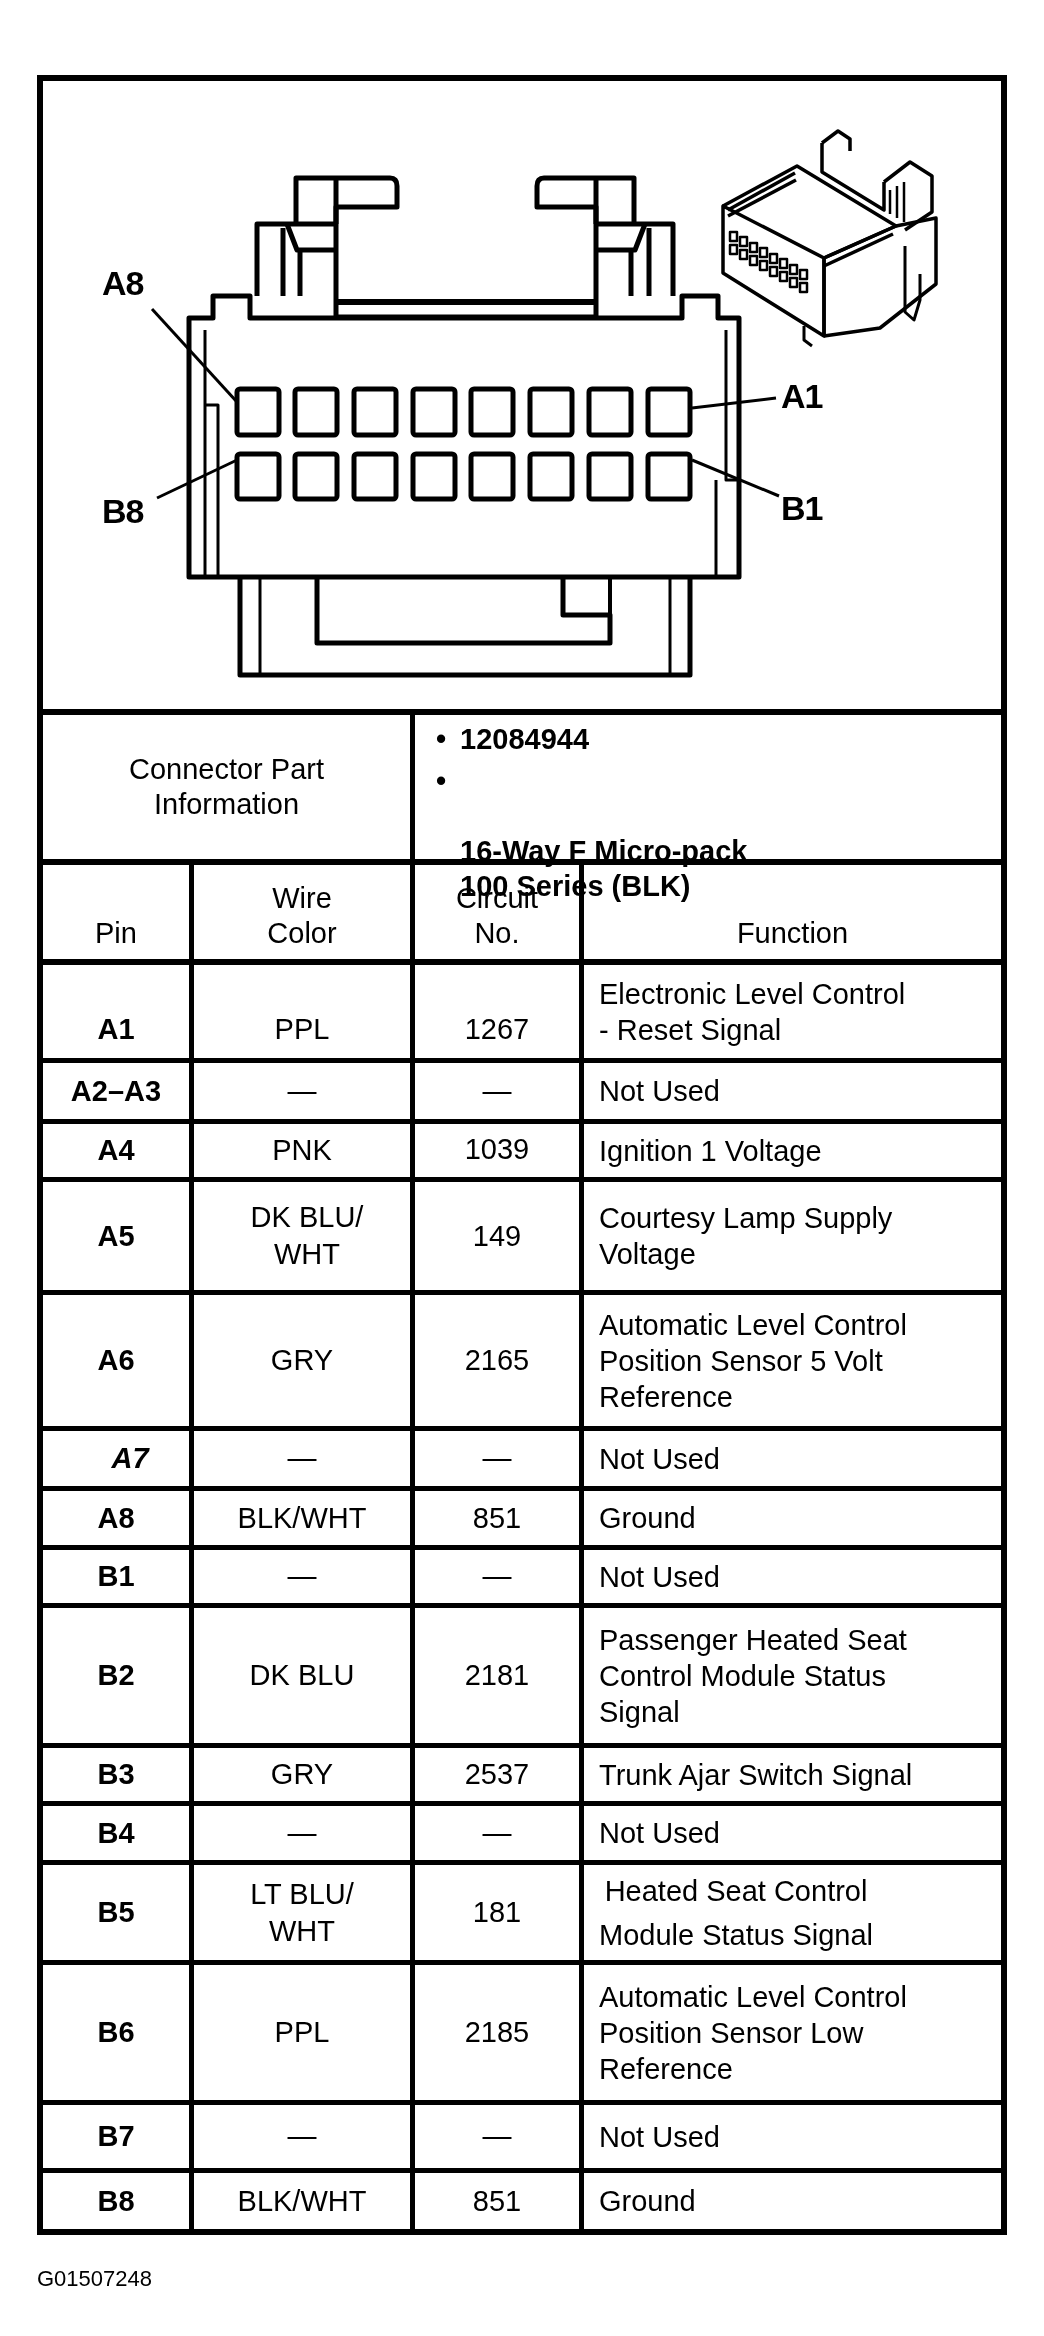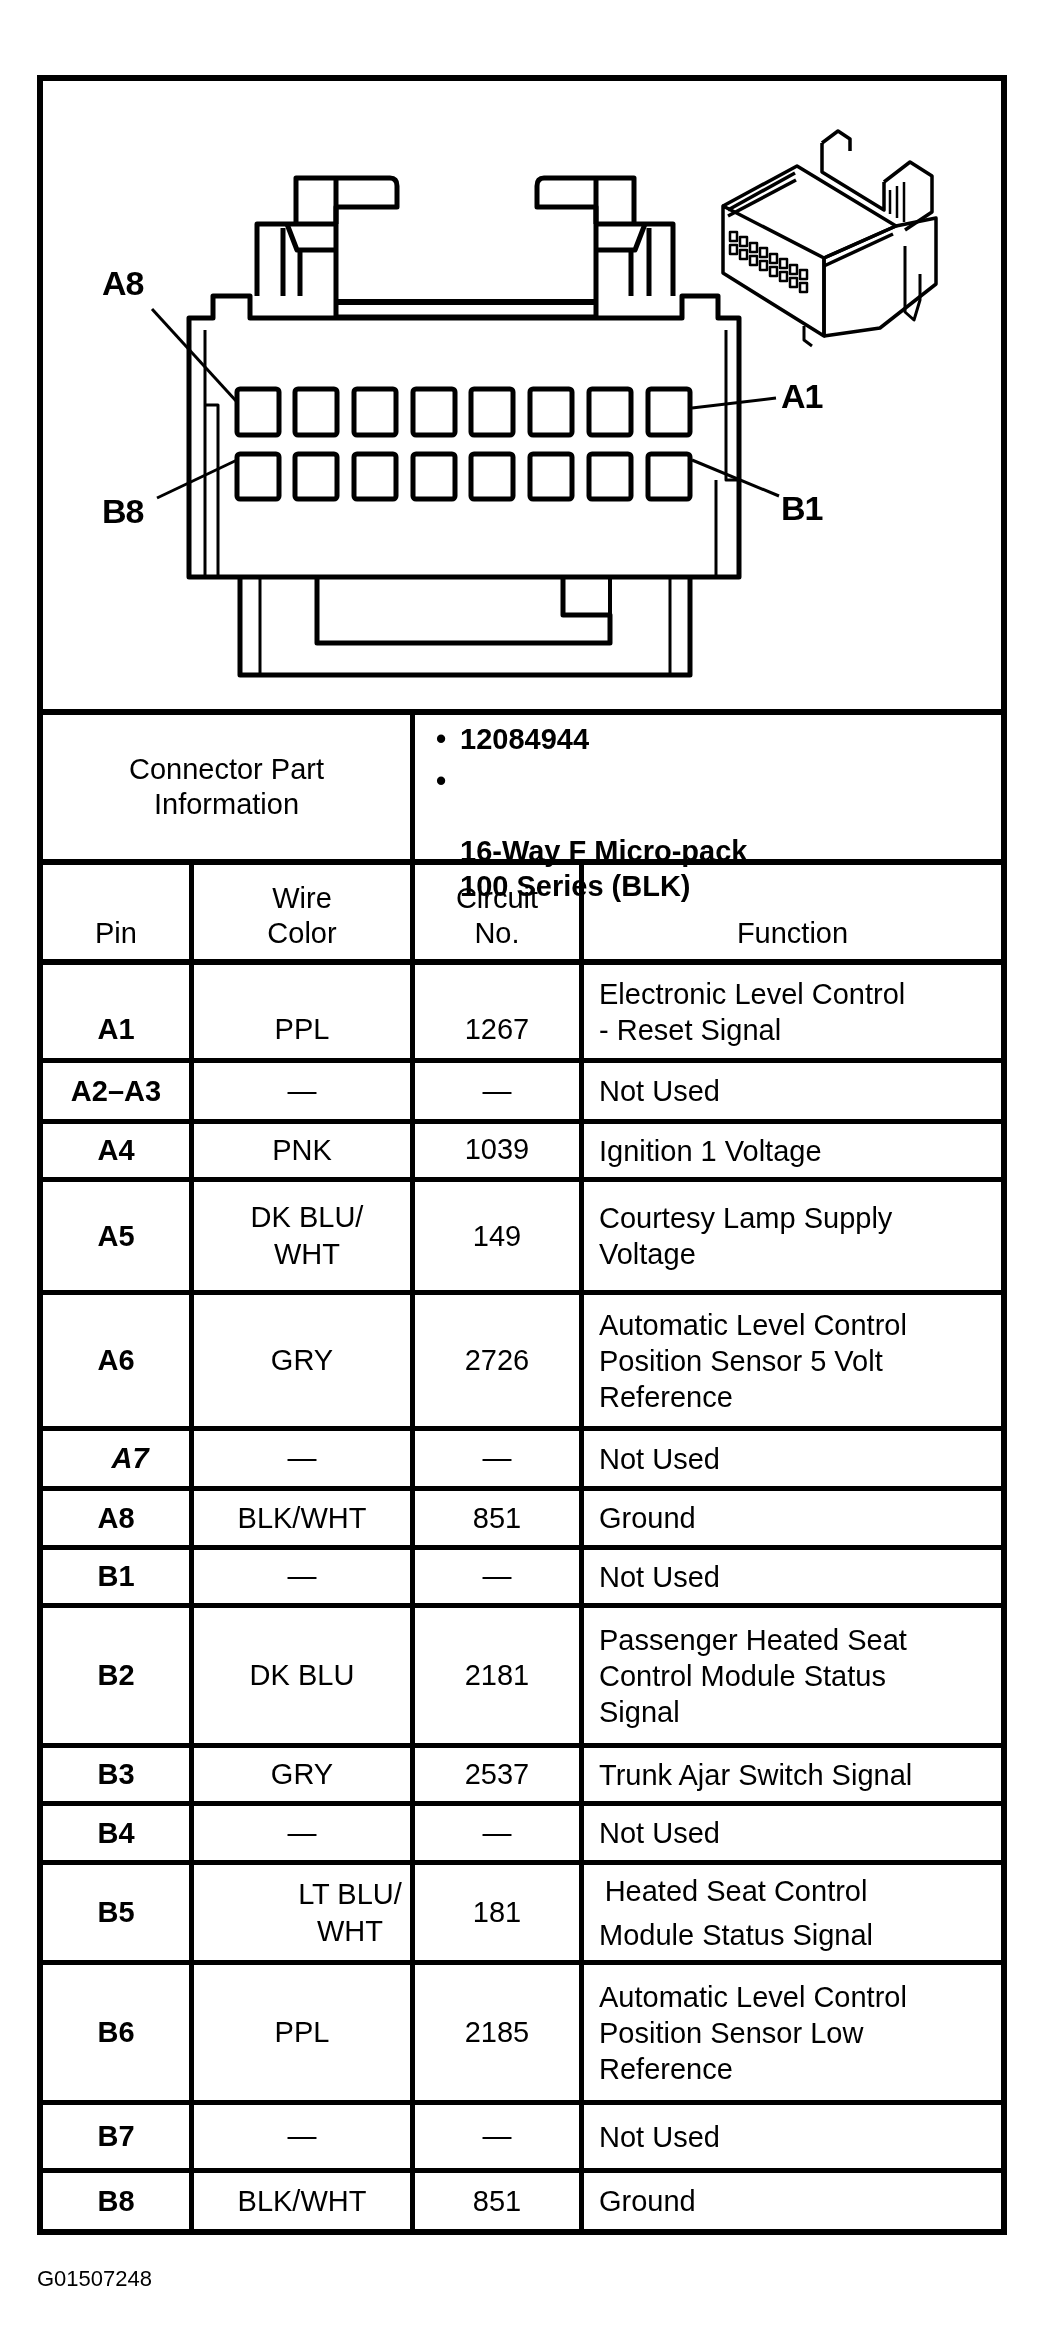--- a/index.html
+++ b/index.html
@@ -204,21 +204,21 @@
       <div class="cell c-center bold v-mid" style="left: 43px; top: 1182px; width: 146px; height: 108px;">A5</div>
       <div class="cell c-center wrap v-mid" style="left: 194px; top: 1182px; width: 216px; height: 108px; padding-left: 10px;">DK BLU/
 WHT</div>
       <div class="cell c-center v-mid" style="left: 415px; top: 1182px; width: 164px; height: 108px;">149</div>
       <div class="cell c-left wrap v-mid" style="left: 584px; top: 1182px; width: 417px; height: 108px; line-height: 36px;">Courtesy Lamp Supply
 Voltage</div>
     </div>
     <div>
       <div class="cell c-center bold v-mid" style="left: 43px; top: 1295px; width: 146px; height: 131px;">A6</div>
       <div class="cell c-center wrap v-mid" style="left: 194px; top: 1295px; width: 216px; height: 131px;">GRY</div>
-      <div class="cell c-center v-mid" style="left: 415px; top: 1295px; width: 164px; height: 131px;">2726</div>
+      <div class="cell c-center v-mid" style="left: 415px; top: 1295px; width: 164px; height: 131px;">2165</div>
       <div class="cell c-left wrap v-mid" style="left: 584px; top: 1295px; width: 417px; height: 131px; line-height: 36px;">Automatic Level Control
 Position Sensor 5 Volt
 Reference</div>
     </div>
     <div>
       <div class="cell c-center bold v-mid" style="left: 57px; top: 1431px; width: 146px; height: 55px; font-style: italic;">A7</div>
       <div class="cell c-center wrap v-mid" style="left: 194px; top: 1431px; width: 216px; height: 55px;">—</div>
       <div class="cell c-center v-mid" style="left: 415px; top: 1431px; width: 164px; height: 55px;">—</div>
       <div class="cell c-left wrap v-mid" style="left: 584px; top: 1431px; width: 417px; height: 55px; line-height: 36px;">Not Used</div>
     </div>
@@ -249,21 +249,21 @@
       <div class="cell c-left wrap v-mid" style="left: 584px; top: 1748px; width: 417px; height: 53px; line-height: 36px;">Trunk Ajar Switch Signal</div>
     </div>
     <div>
       <div class="cell c-center bold v-mid" style="left: 43px; top: 1806px; width: 146px; height: 54px;">B4</div>
       <div class="cell c-center wrap v-mid" style="left: 194px; top: 1806px; width: 216px; height: 54px;">—</div>
       <div class="cell c-center v-mid" style="left: 415px; top: 1806px; width: 164px; height: 54px;">—</div>
       <div class="cell c-left wrap v-mid" style="left: 584px; top: 1806px; width: 417px; height: 54px; line-height: 36px;">Not Used</div>
     </div>
     <div>
       <div class="cell c-center bold v-mid" style="left: 43px; top: 1865px; width: 146px; height: 95px;">B5</div>
-      <div class="cell c-center wrap v-mid" style="left: 194px; top: 1865px; width: 216px; height: 95px; margin-left: 48px;">LT BLU/
+      <div class="cell c-center wrap v-mid" style="left: 194px; top: 1865px; width: 216px; height: 95px;">LT BLU/
 WHT</div>
       <div class="cell c-center v-mid" style="left: 415px; top: 1865px; width: 164px; height: 95px;">181</div>
       <div class="cell c-left wrap v-mid" style="left: 584px; top: 1865px; width: 417px; height: 95px; line-height: 44px; text-align: center;">Heated Seat Control
 Module Status Signal</div>
     </div>
     <div>
       <div class="cell c-center bold v-mid" style="left: 43px; top: 1965px; width: 146px; height: 135px;">B6</div>
       <div class="cell c-center wrap v-mid" style="left: 194px; top: 1965px; width: 216px; height: 135px;">PPL</div>
       <div class="cell c-center v-mid" style="left: 415px; top: 1965px; width: 164px; height: 135px;">2185</div>
       <div class="cell c-left wrap v-mid" style="left: 584px; top: 1965px; width: 417px; height: 135px; line-height: 36px;">Automatic Level Control

